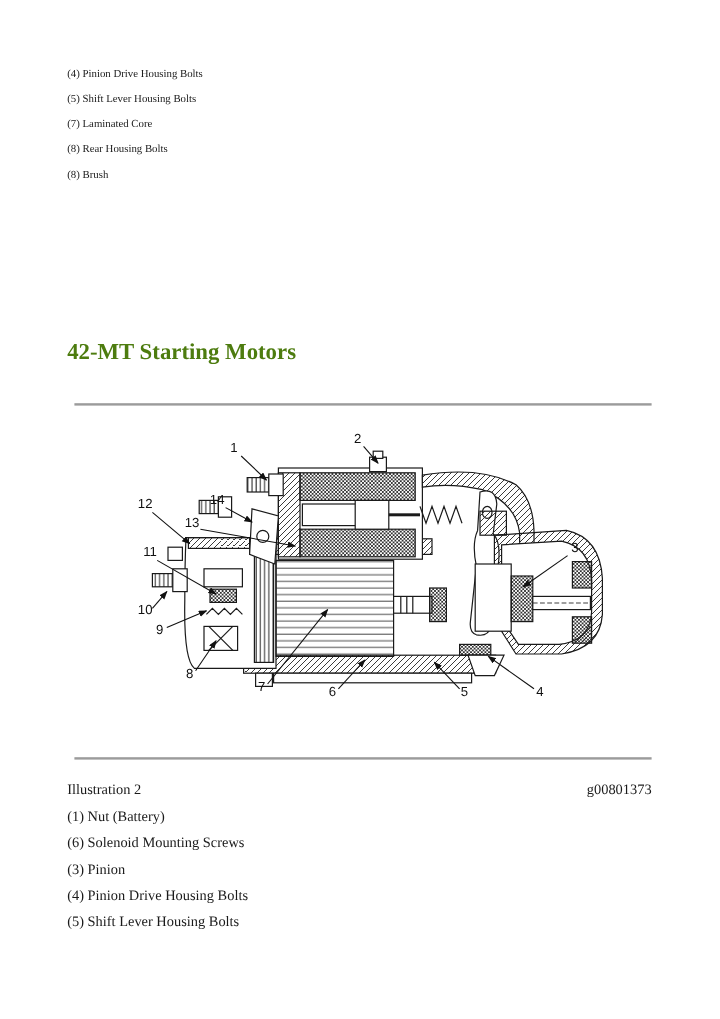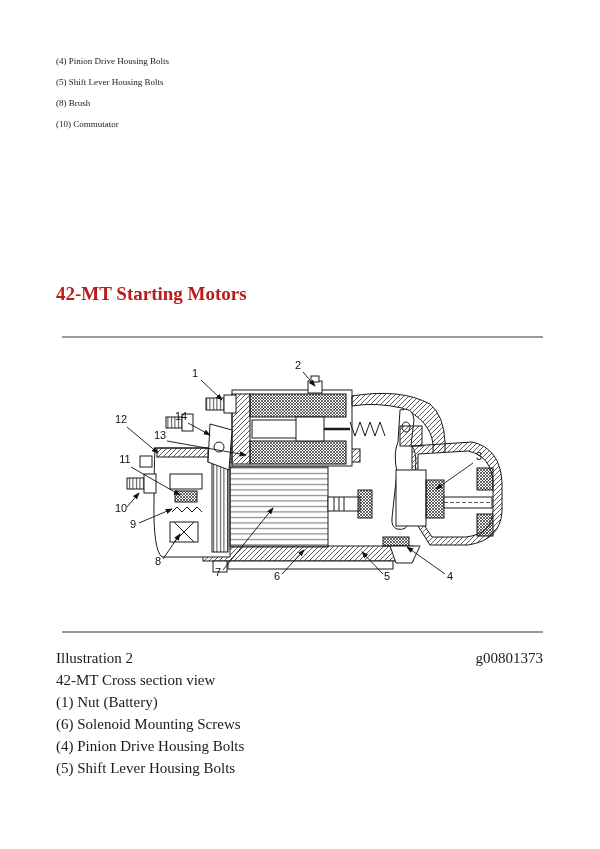--- a/index.html
+++ b/index.html
@@ -10,37 +10,38 @@
   .legend{position:absolute;left:56px;top:51px;font-size:9px;line-height:21px;}
   .legend div{white-space:nowrap;}
   .heading{
     position:absolute;left:56px;top:283px;
     font-size:19px;font-weight:bold;line-height:22px;
   }
   .rule{position:absolute;left:62px;width:481px;height:2px;background:#9b9b9b;}
   .rule-top{top:336px;}
   .rule-bottom{top:631px;}
   .figure-wrap{position:absolute;left:100px;top:350px;width:450px;height:270px;}
-  .caption{position:absolute;left:56px;top:647px;width:487px;font-size:15px;line-height:22px;}
+  .caption{position:absolute;left:56px;top:647px;width:487px;font-size:12px;line-height:22px;}
   .caption-row{display:flex;justify-content:space-between;}
   .callout-text{font-family:"Liberation Sans", sans-serif;font-size:11px;fill:#111;}
 </style>
 </head>
 <body>
 
 <div class="page">
 
   <div class="legend">
     <div>(4) Pinion Drive Housing Bolts</div>
     <div>(5) Shift Lever Housing Bolts</div>
+    <div>(7) Laminated Core</div>
+    <div>(8) Rear Housing Bolts</div>
     <div>(8) Brush</div>
-    <div>(10) Commutator</div>
   </div>
 
-  <h1 class="heading" style="margin:0;color:#b91c1c">42-MT Starting Motors</h1>
+  <h1 class="heading" style="margin:0;color:#4d7c0f">42-MT Starting Motors</h1>
 
   <div class="rule rule-top"></div>
 
   <div class="figure-wrap">
   <svg width="450" height="270" viewBox="0 0 450 270" xmlns="http://www.w3.org/2000/svg">
     <defs>
       <marker id="arr" markerWidth="8" markerHeight="7" refX="7" refY="3" orient="auto">
         <path d="M0,0 L8,3 L0,6 Z" fill="#111"></path>
       </marker>
       <pattern id="hat" width="5" height="5" patternUnits="userSpaceOnUse">
@@ -176,20 +177,20 @@
   </svg>
   </div>
 
   <div class="rule rule-bottom"></div>
 
   <div class="caption">
     <div class="caption-row">
       <span>Illustration 2</span>
       <span>g00801373</span>
     </div>
-    <div>42-MT Cross section view</div>
     <div>(1) Nut (Battery)</div>
     <div>(6) Solenoid Mounting Screws</div>
+    <div>(3) Pinion</div>
     <div>(4) Pinion Drive Housing Bolts</div>
     <div>(5) Shift Lever Housing Bolts</div>
   </div>
 
 </div>
 
 </body></html>

